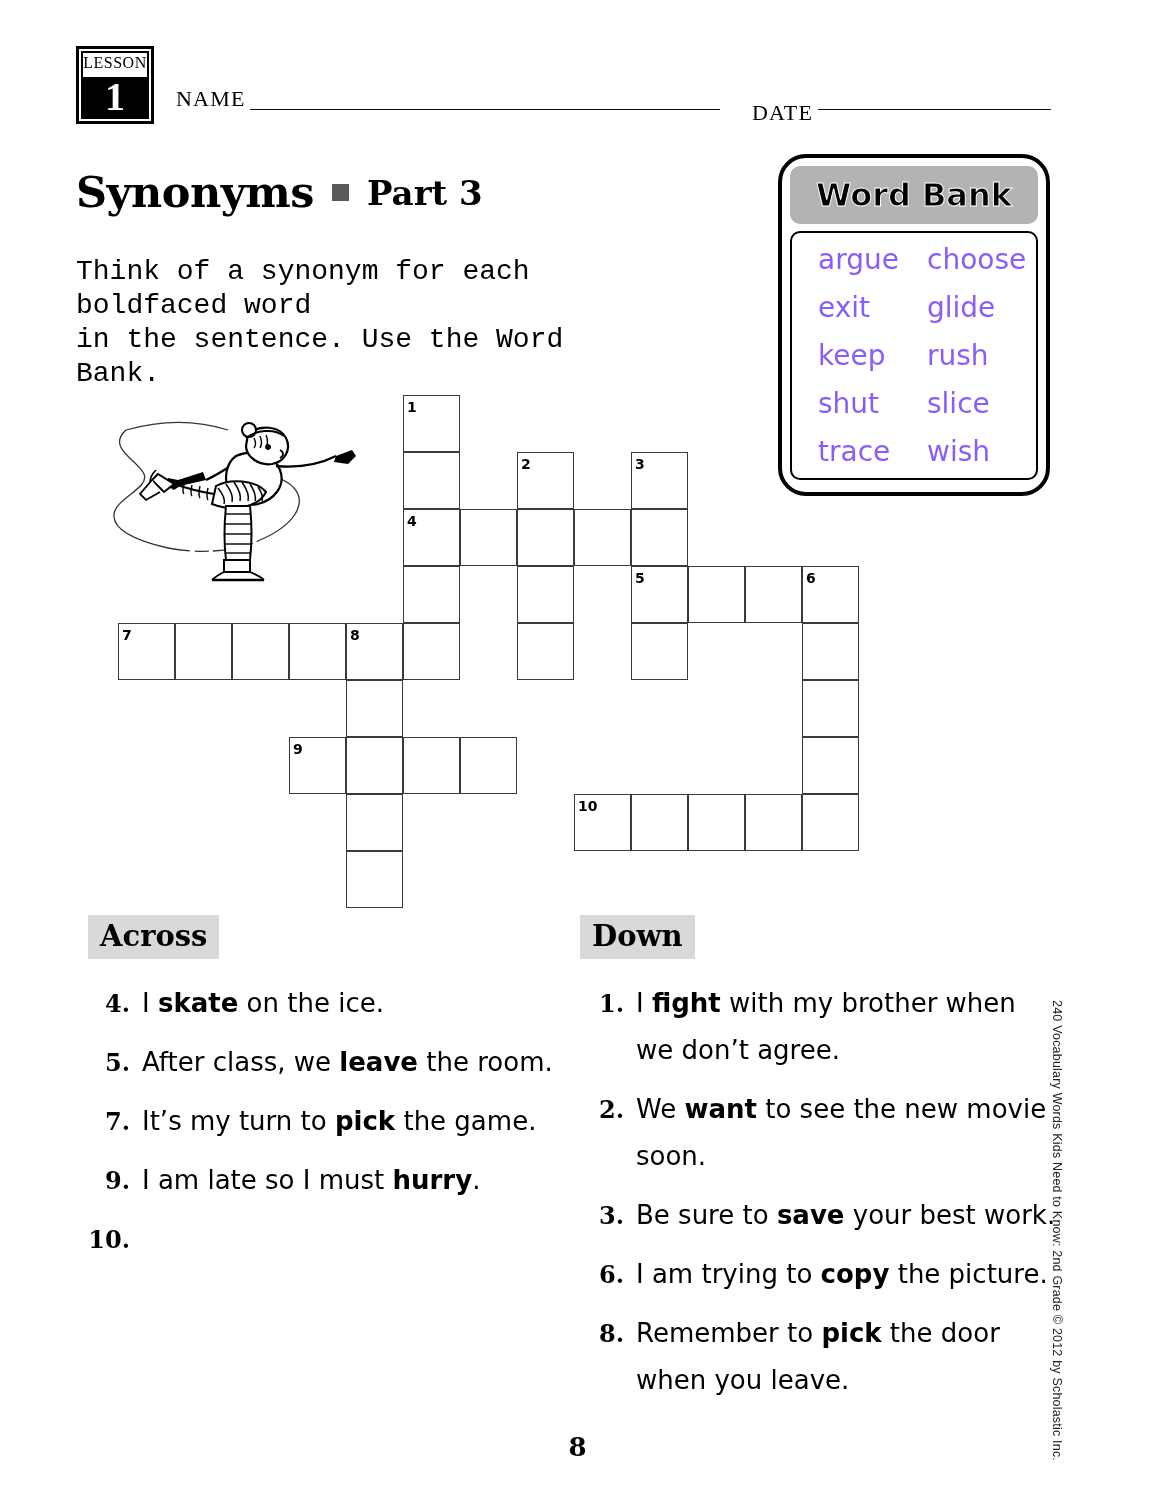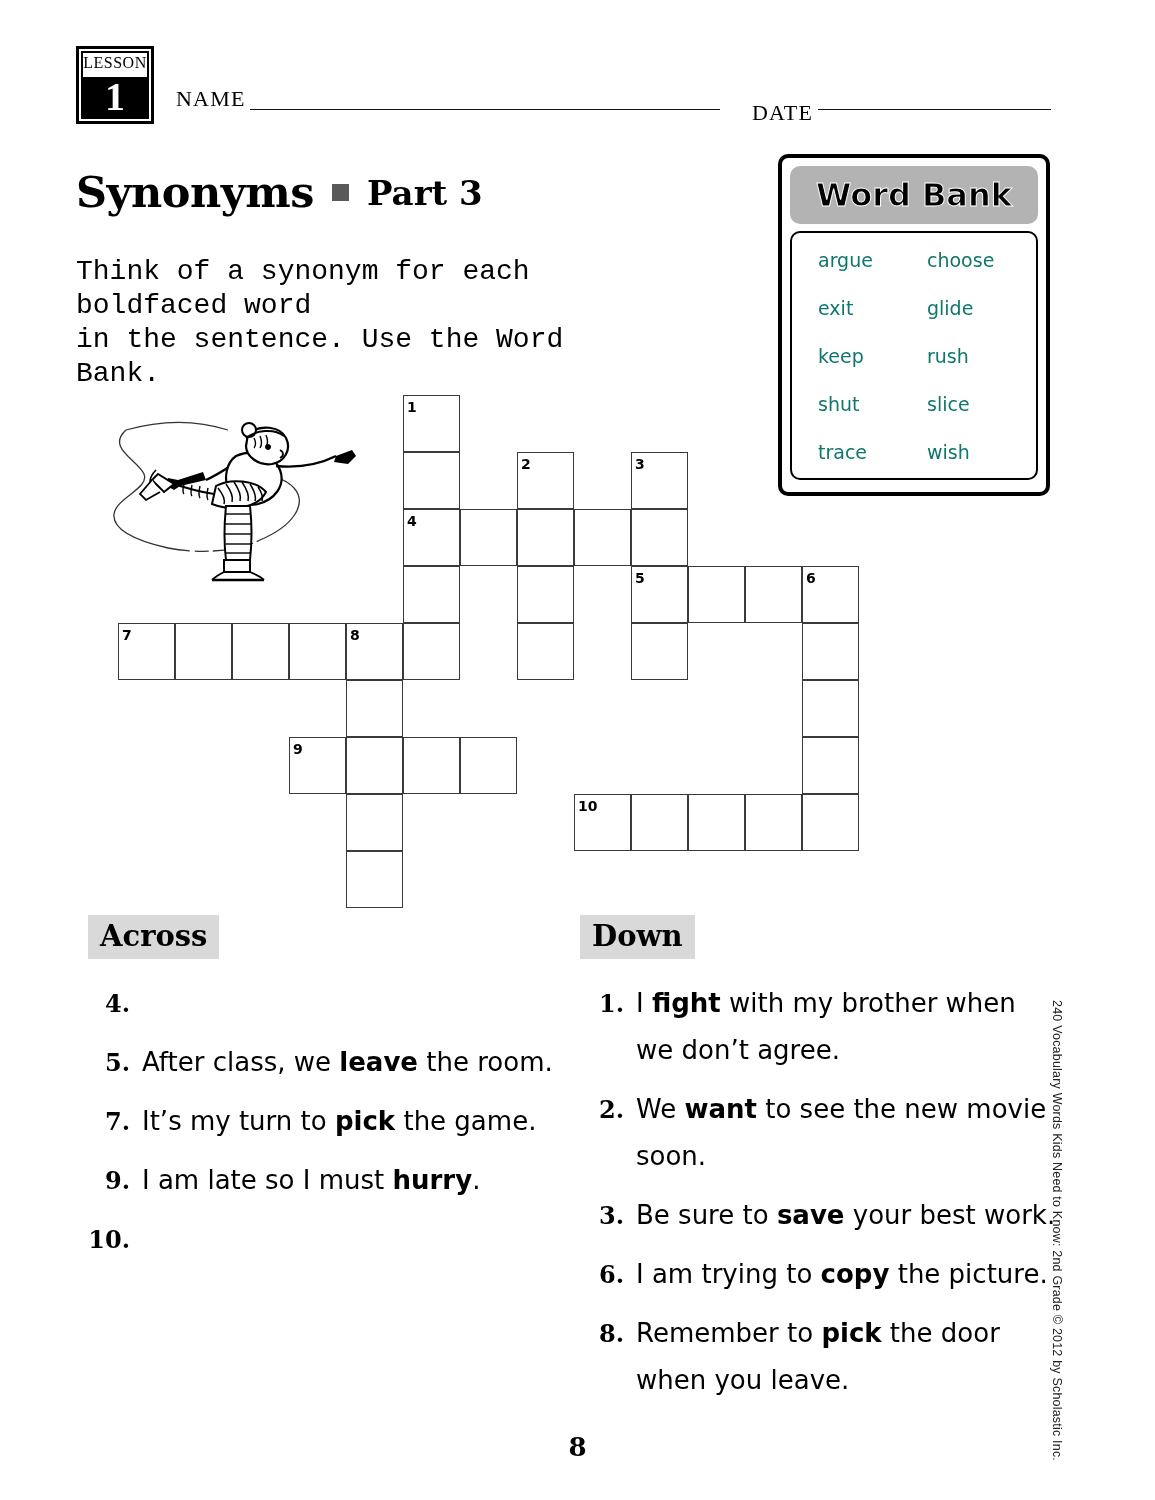--- a/index.html
+++ b/index.html
@@ -79,21 +79,21 @@
   .instructions{
     position:absolute;left:76px;top:255px;width:560px;
     font-family:Liberation Mono, monospace;
     font-size:28px;line-height:34px;
   }
   .instructions .ln2{margin-top:10px;}
 
   
   .wordbank{
     position:absolute;left:778px;top:154px;width:272px;height:342px;
-    border:4px solid #000;border-radius:10px;background:#fff;
+    border:4px solid #000;border-radius:28px;background:#fff;
     box-sizing:border-box;padding:8px;
   }
   .wb-title{
     height:58px;border-radius:10px;background:#b3b3b3;
     display:flex;align-items:center;justify-content:center;
     font-family:"DejaVu Sans", sans-serif;
     font-weight:700;font-size:32px;color:#000;
     -webkit-text-stroke:1px #fff;
     letter-spacing:0px;
   }
@@ -101,21 +101,21 @@
   .wb-body{
     margin-top:7px;height:249px;border:2px solid #000;border-radius:10px;
     box-sizing:border-box;
     display:grid;grid-template-columns:1fr 1fr;
     align-content:center;
     padding:6px 0 6px 26px;
     row-gap:0px;
   }
   .wb-word{
     font-family:"DejaVu Sans", sans-serif;
-    font-size:19px;line-height:48px;color:#0f766e;
+    font-size:28px;line-height:48px;color:#8b5cf6;
   }
 
   
   #crossword{position:absolute;left:0;top:0;width:1155px;height:880px;pointer-events:none;}
   .cw-cell{
     position:absolute;
     box-sizing:border-box;
     border:1.6px solid #3a3a3a;
     background:#fff;
   }
@@ -330,20 +330,21 @@
       <div class="cw-num" style="left: 122px; top: 628px;">7</div>
       <div class="cw-num" style="left: 350px; top: 628px;">8</div>
       <div class="cw-num" style="left: 293px; top: 742px;">9</div>
       <div class="cw-num" style="left: 578px; top: 799px;">10</div>
     </div>
 
   <div class="sec-head sec-across">Across</div>
   <div class="clue-list clues-across" id="clues-across">
       <div class="clue">
         <span class="clue-n">4.</span>
+        <span class="clue-t"><span>I </span><b>skate</b><span> on the ice.</span></span>
       </div>
       <div class="clue">
         <span class="clue-n">5.</span>
         <span class="clue-t"><span>After class, we </span><b>leave</b><span> the room.</span></span>
       </div>
       <div class="clue">
         <span class="clue-n">7.</span>
         <span class="clue-t"><span>It’s my turn to </span><b>pick</b><span> the game.</span></span>
       </div>
       <div class="clue">

